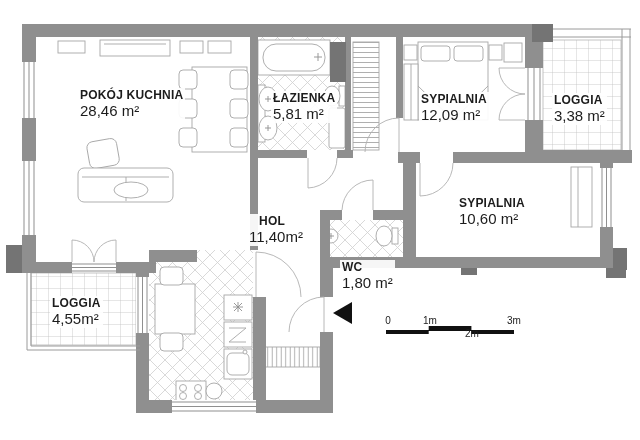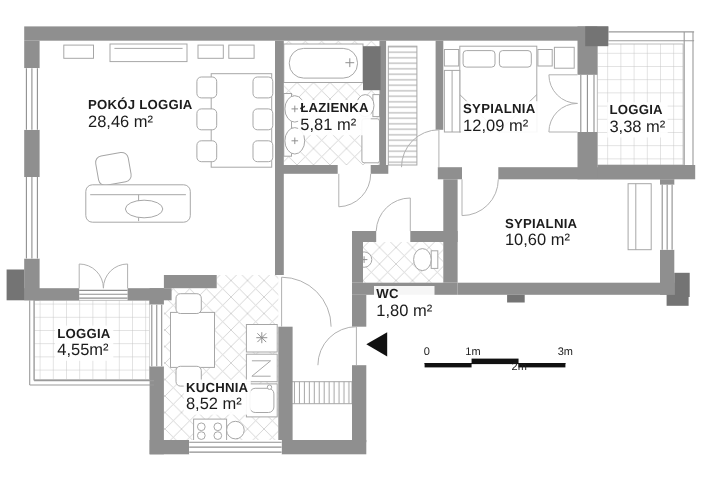--- a/index.html
+++ b/index.html
@@ -294,50 +294,50 @@
   <polygon points="333,313 352,302 352,324" fill="#111111"></polygon>
   <g fill="#111111">
     <rect x="386" y="330" width="128" height="1"></rect>
     <rect x="386" y="330" width="42.7" height="4"></rect>
     <rect x="428.7" y="326" width="42.7" height="4"></rect>
     <rect x="471.3" y="330" width="42.7" height="4"></rect>
   </g>
 </svg>
 
 <div class="room-label" style="left:78px;top:88px;">
-  <div class="rname">POKÓJ LOGGIA</div>
+  <div class="rname">POKÓJ KUCHNIA</div>
   <div class="rarea">28,46 m²</div>
 </div>
 <div class="room-label" style="left:271px;top:91px;">
   <div class="rname">ŁAZIENKA</div>
   <div class="rarea">5,81 m²</div>
 </div>
 <div class="room-label" style="left:419px;top:92px;">
   <div class="rname">SYPIALNIA</div>
   <div class="rarea">12,09 m²</div>
 </div>
 <div class="room-label" style="left:552px;top:93px;">
   <div class="rname">LOGGIA</div>
   <div class="rarea">3,38 m²</div>
 </div>
 <div class="room-label" style="left:457px;top:196px;">
   <div class="rname">SYPIALNIA</div>
   <div class="rarea">10,60 m²</div>
 </div>
+<div class="room-label label-center" style="left:247px;top:214px;width:46px;">
+  <div class="rname">HOL</div>
+  <div class="rarea">11,40m²</div>
+</div>
 <div class="room-label" style="left:340px;top:220px;margin-top:40px;">
   <div class="rname">WC</div>
   <div class="rarea">1,80 m²</div>
 </div>
 <div class="room-label" style="left:50px;top:296px;">
   <div class="rname">LOGGIA</div>
   <div class="rarea">4,55m²</div>
-</div>
-<div class="room-label" style="left:167px;top:345px;">
-  <div class="rname">KUCHNIA</div>
-  <div class="rarea">8,52 m²</div>
 </div>
 
 <div class="scale-label" style="left:388px;top:315px;">0</div>
 <div class="scale-label" style="left:430px;top:315px;">1m</div>
 <div class="scale-label" style="left:472px;top:328px;">2m</div>
 <div class="scale-label" style="left:514px;top:315px;">3m</div>
 
 </div>
 
 </body></html>

